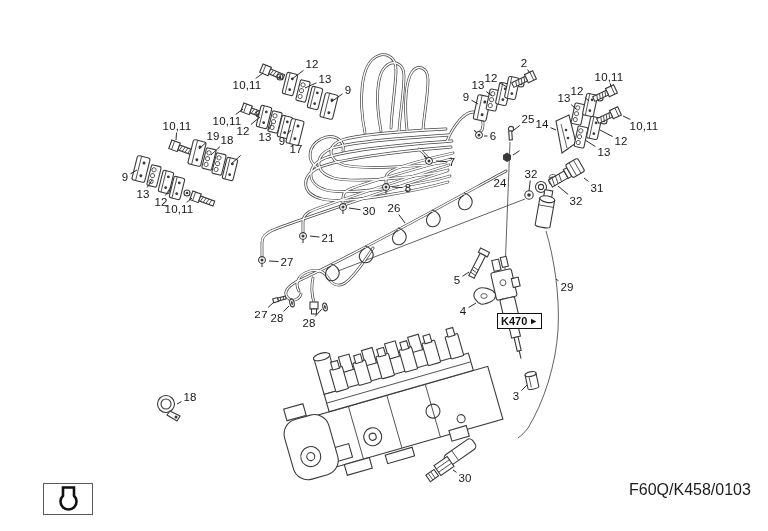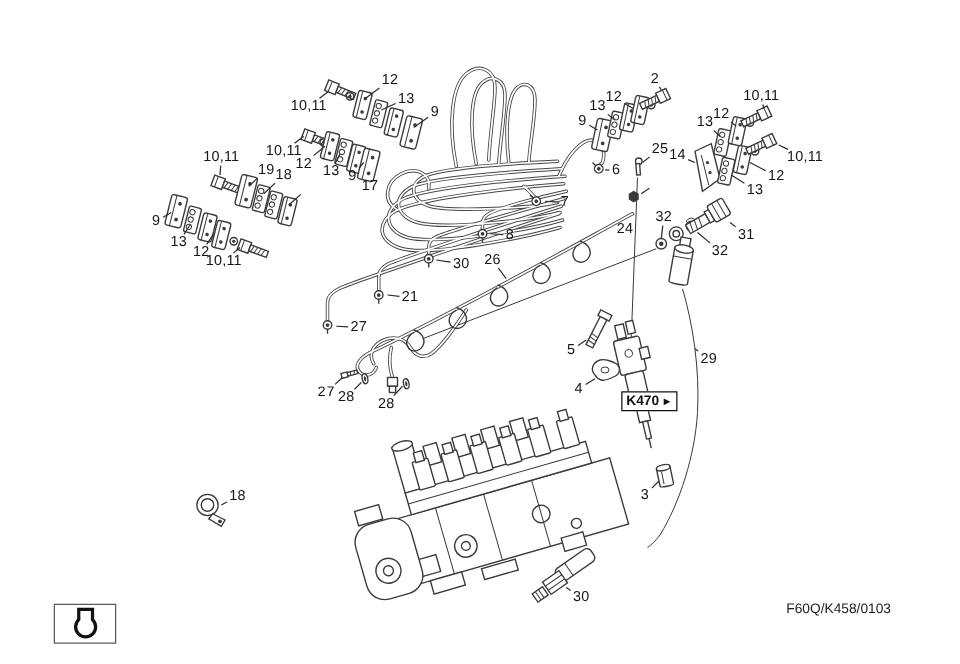--- a/index.html
+++ b/index.html
@@ -11,21 +11,21 @@
   .part{fill:#fff;stroke:#3a3a3a;stroke-width:1.1;}
   .dark{fill:#3a3a3a;stroke:none;}
   #tubes path{fill:none;stroke:#454545;stroke-width:2.8;stroke-linecap:round;stroke-linejoin:round;}
   .tubes-inner path{fill:none;stroke:#ffffff;stroke-width:1.4;stroke-linecap:round;stroke-linejoin:round;}
   #leaders line{stroke:#2c2c2c;stroke-width:1;}
   .callout{position:absolute;transform:translate(-50%,-50%);font-size:11.5px;color:#161616;
            white-space:nowrap;letter-spacing:.2px;}
   .k470{position:absolute;left:497px;top:313px;height:14px;border:1.6px solid #111;background:#fff;
         padding:0 3px;display:flex;align-items:center;gap:2px;font-weight:bold;font-size:11px;color:#111;}
   .k470 .arr{font-size:9px;line-height:1;}
-  .refcode{position:absolute;left:629px;top:481px;font-size:11px;color:#1c1c1c;}
+  .refcode{position:absolute;left:629px;top:481px;font-size:16px;color:#1c1c1c;}
   .legend{position:absolute;left:43px;top:483px;width:48px;height:30px;border:1.5px solid #5a5a5a;background:#fff;}
   .legend svg{display:block;width:100%;height:100%;}
 </style>
 </head>
 <body>
 
 <div class="stage">
 
   <svg class="art" width="768" height="531" viewBox="0 0 768 531">
     <defs>

